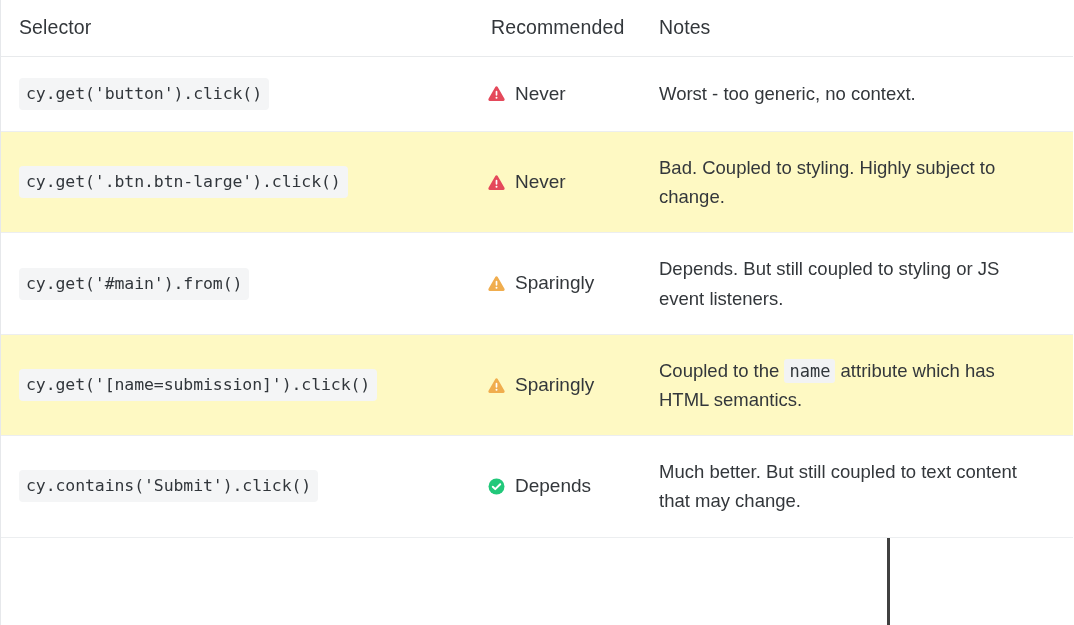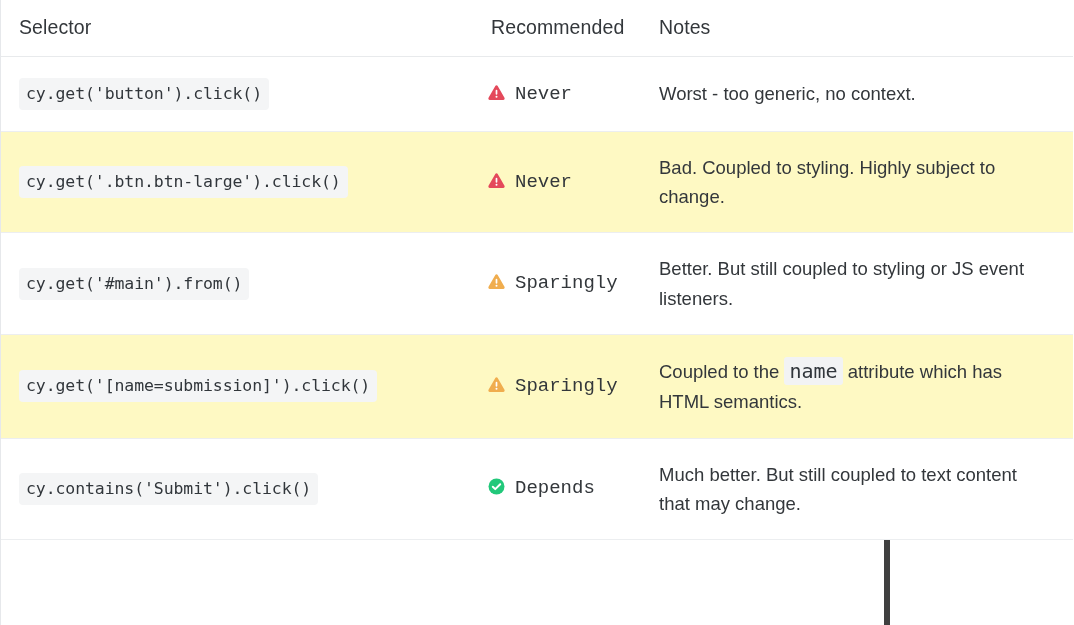--- a/index.html
+++ b/index.html
@@ -15,21 +15,21 @@
     font-family: "Liberation Sans", "DejaVu Sans", sans-serif;
     color: #2e3338;
     -webkit-font-smoothing: antialiased;
   }
 
   .table-wrap {
     width: 890px;
     height: 625px;
     box-sizing: border-box;
     border-left: 1px solid #e6e8eb;
-    border-right: 6px solid #404040;
+    border-right: 3px solid #404040;
     background: #ffffff;
   }
 
   table.sel-table {
     width: 100%;
     border-collapse: collapse;
     table-layout: fixed;
   }
 
   
@@ -72,22 +72,22 @@
     border-radius: 4px;
     padding: 4px 7px;
     white-space: nowrap;
     letter-spacing: -0.1px;
   }
 
   
   td.cell-recommended { padding-left: 14px; }
   .rec {
     display: flex;
+    align-items: center;
     gap: 9px;
-    font-family: Liberation Mono, monospace;
   }
   .rec-label {
     font-size: 19px;
     color: #33373b;
     line-height: 1.2;
     white-space: nowrap;
   }
   .rec-icon {
     flex: 0 0 auto;
     width: 19px;
@@ -103,21 +103,21 @@
     padding-left: 10px;
     padding-right: 32px;
   }
   .notes-text {
     font-size: 18.5px;
     line-height: 1.58;
     color: #33373b;
   }
   .inline-code {
     font-family: "DejaVu Sans Mono", "Liberation Mono", monospace;
-    font-size: 20px;
+    font-size: 17px;
     background: #f2f3f4;
     border-radius: 3px;
     padding: 2px 5px;
     color: #31363b;
     white-space: nowrap;
     text-align: right;
   }
 </style>
 </head>
 <body>
@@ -181,21 +181,21 @@
                 <svg width="19" height="19" viewBox="0 0 20 20" aria-hidden="true">
                   <path d="M10 2.4c-.52 0-1 .28-1.26.74L1.6 15.6c-.26.46-.26 1.02 0 1.47.26.45.74.73 1.26.73h14.28c.52 0 1-.28 1.26-.73.26-.45.26-1.01 0-1.47L11.26 3.14A1.45 1.45 0 0 0 10 2.4z" fill="#f0ad4e"></path>
                   <rect x="9.1" y="7.2" width="1.8" height="5.1" rx=".9" fill="#ffffff"></rect>
                   <circle cx="10" cy="14.5" r="1.05" fill="#ffffff"></circle>
                 </svg>
               </span>
               <span class="rec-label">Sparingly</span>
             </div>
           </td>
           <td class="cell-notes">
-            <div class="notes-text"><span>Better. But still coupled to styling or JS event listeners.</span></div>
+            <div class="notes-text"><span>Depends. But still coupled to styling or JS event listeners.</span></div>
           </td>
         </tr>
         <tr class="striped">
           <td class="cell-selector"><code class="code-chip">cy.get('[name=submission]').click()</code></td>
           <td class="cell-recommended">
             <div class="rec">
               <span class="rec-icon">
                 <svg width="19" height="19" viewBox="0 0 20 20" aria-hidden="true">
                   <path d="M10 2.4c-.52 0-1 .28-1.26.74L1.6 15.6c-.26.46-.26 1.02 0 1.47.26.45.74.73 1.26.73h14.28c.52 0 1-.28 1.26-.73.26-.45.26-1.01 0-1.47L11.26 3.14A1.45 1.45 0 0 0 10 2.4z" fill="#f0ad4e"></path>
                   <rect x="9.1" y="7.2" width="1.8" height="5.1" rx=".9" fill="#ffffff"></rect>

